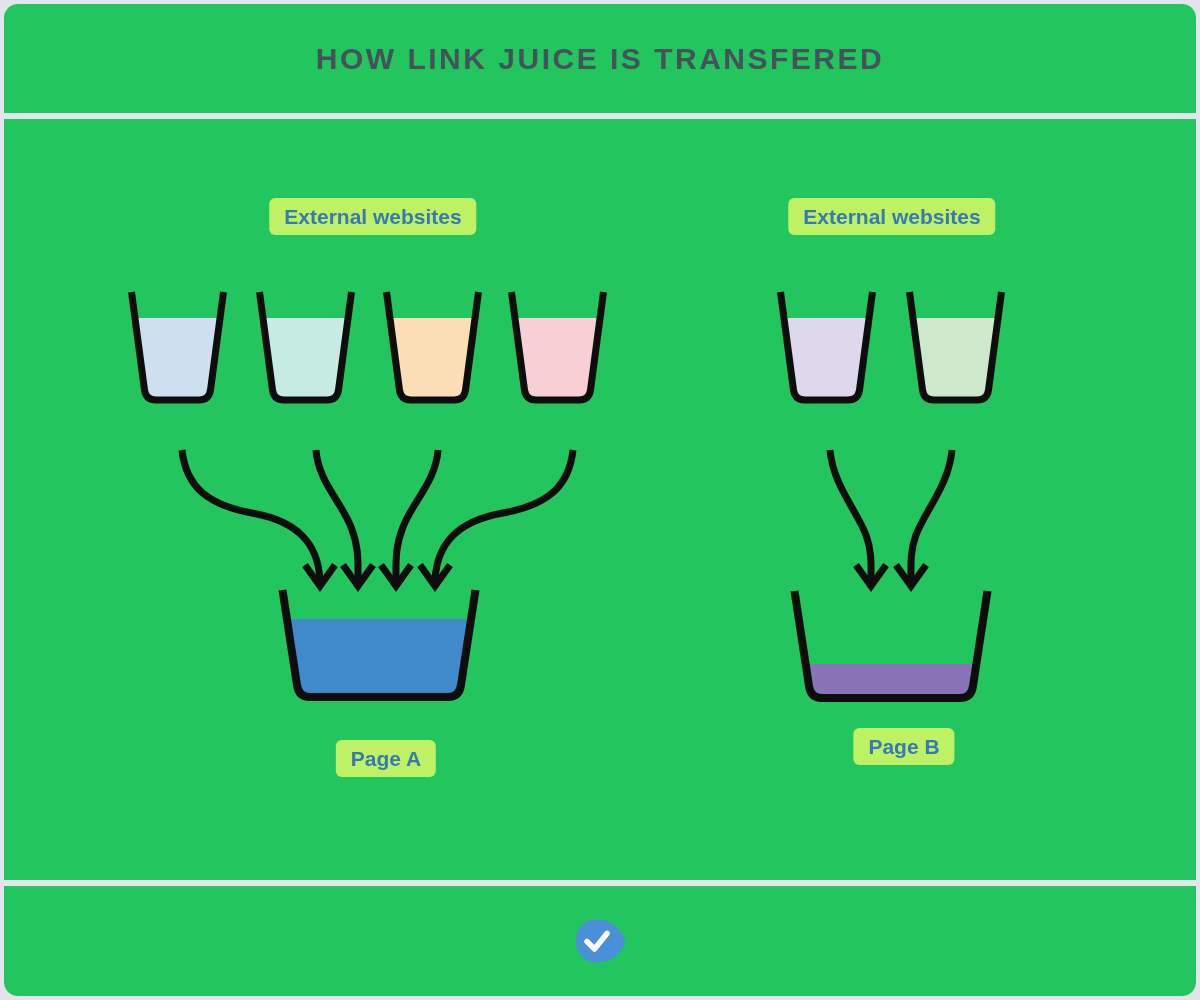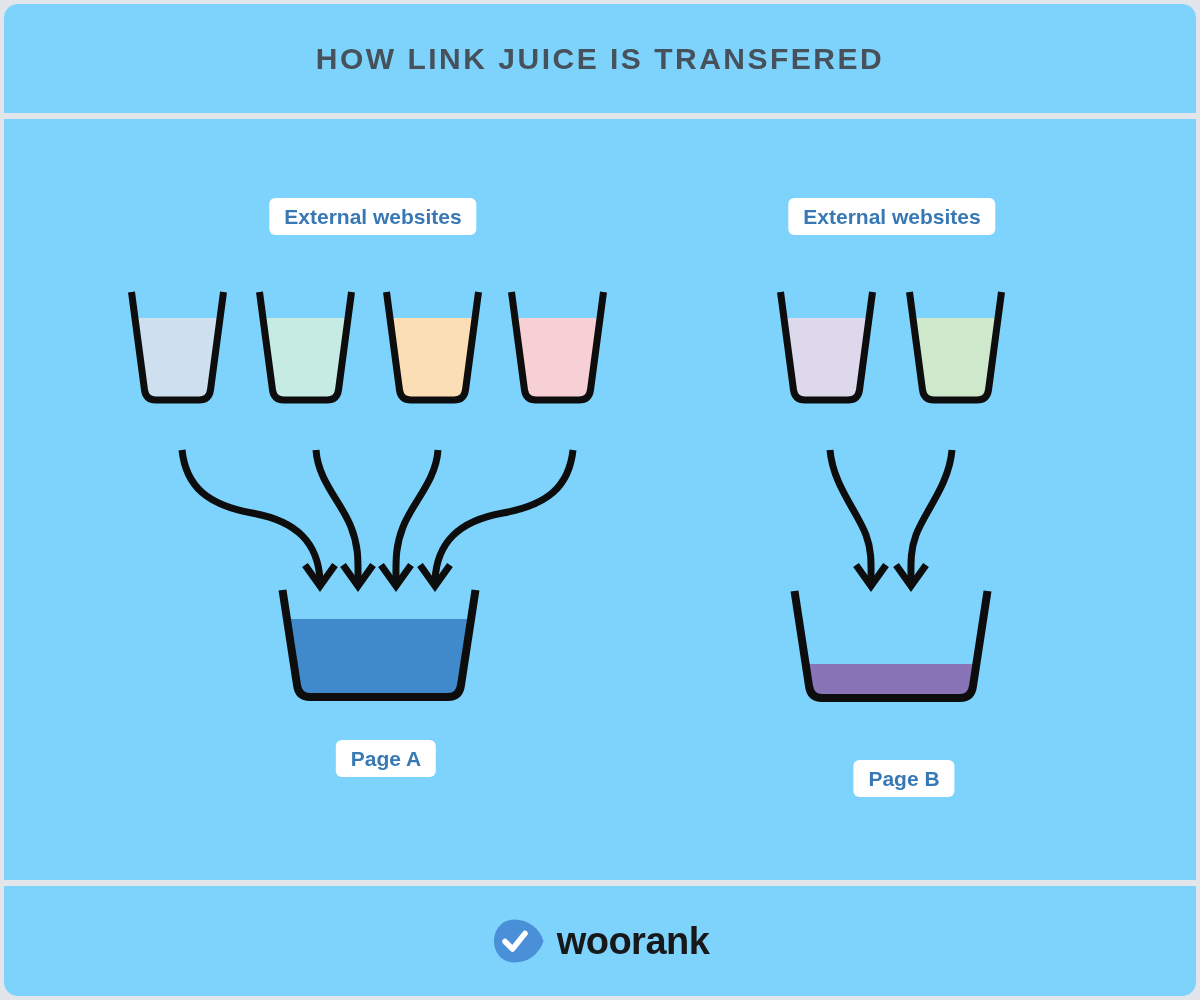--- a/index.html
+++ b/index.html
@@ -2,45 +2,45 @@
 <html><head>
 <meta charset="utf-8">
 <style>
   html,body{margin:0;padding:0;}
   body{
     width:1200px;height:1000px;
     background:#e2e5ea;
     font-family:"Liberation Sans", sans-serif;
     position:relative;overflow:hidden;
   }
-  .card{position:absolute;left:4px;right:4px;background:#7dd3fc;}
+  .card{position:absolute;left:4px;right:4px;background:#22c55e;}
   .header-card{top:4px;height:109px;border-radius:14px 14px 0 0;}
   .main-card{top:119px;height:761px;}
   .footer-card{top:886px;height:110px;border-radius:0 0 14px 14px;}
 
   .title{
     position:absolute;top:0;left:0;right:0;height:109px;
     display:flex;align-items:center;justify-content:center;
     font-size:30px;font-weight:700;letter-spacing:2.5px;
     color:#46515c;
   }
 
   .diagram-svg{position:absolute;top:119px;left:0;}
 
   .pill{
     position:absolute;transform:translateX(-50%);
-    background:#ffffff;color:#3879b5;
+    background:#bef264;color:#3879b5;
     font-size:21px;font-weight:700;
     padding:6px 15px;border-radius:6px;
     white-space:nowrap;line-height:25px;
   }
   .pill-ext-left{left:373px;top:198px;}
   .pill-ext-right{left:892px;top:198px;}
   .pill-page-a{left:386px;top:740px;}
-  .pill-page-b{left:904px;top:760px;}
+  .pill-page-b{left:904px;top:728px;}
 
   .brand{
     position:absolute;top:886px;left:0;width:1200px;height:110px;
     display:flex;align-items:center;justify-content:center;gap:11px;
   }
   .brand-text{
     font-size:38px;font-weight:700;color:#17181a;letter-spacing:-0.5px;
   }
 </style>
 </head>
@@ -113,14 +113,13 @@
 <div class="pill pill-ext-right">External websites</div>
 <div class="pill pill-page-a">Page A</div>
 <div class="pill pill-page-b">Page B</div>
 
 <div class="card footer-card"></div>
 <div class="brand">
   <svg width="55" height="48" viewBox="0 0 55 48">
     <path d="M23.5 2.5 C11.5 2.5 3 11.5 3 24 C3 36.5 11.5 45.5 23.5 45.5 C37 45.5 48.5 37 52.5 24 C48.5 11 37 2.5 23.5 2.5 Z" fill="#4a90d9"></path>
     <polyline points="14,24.5 21.5,32 34,16.5" fill="none" stroke-width="5.5" stroke-linecap="round" stroke-linejoin="round" stroke="#ffffff"></polyline>
   </svg>
-  <span class="brand-text">woorank</span>
 </div>
 
 </body></html>

